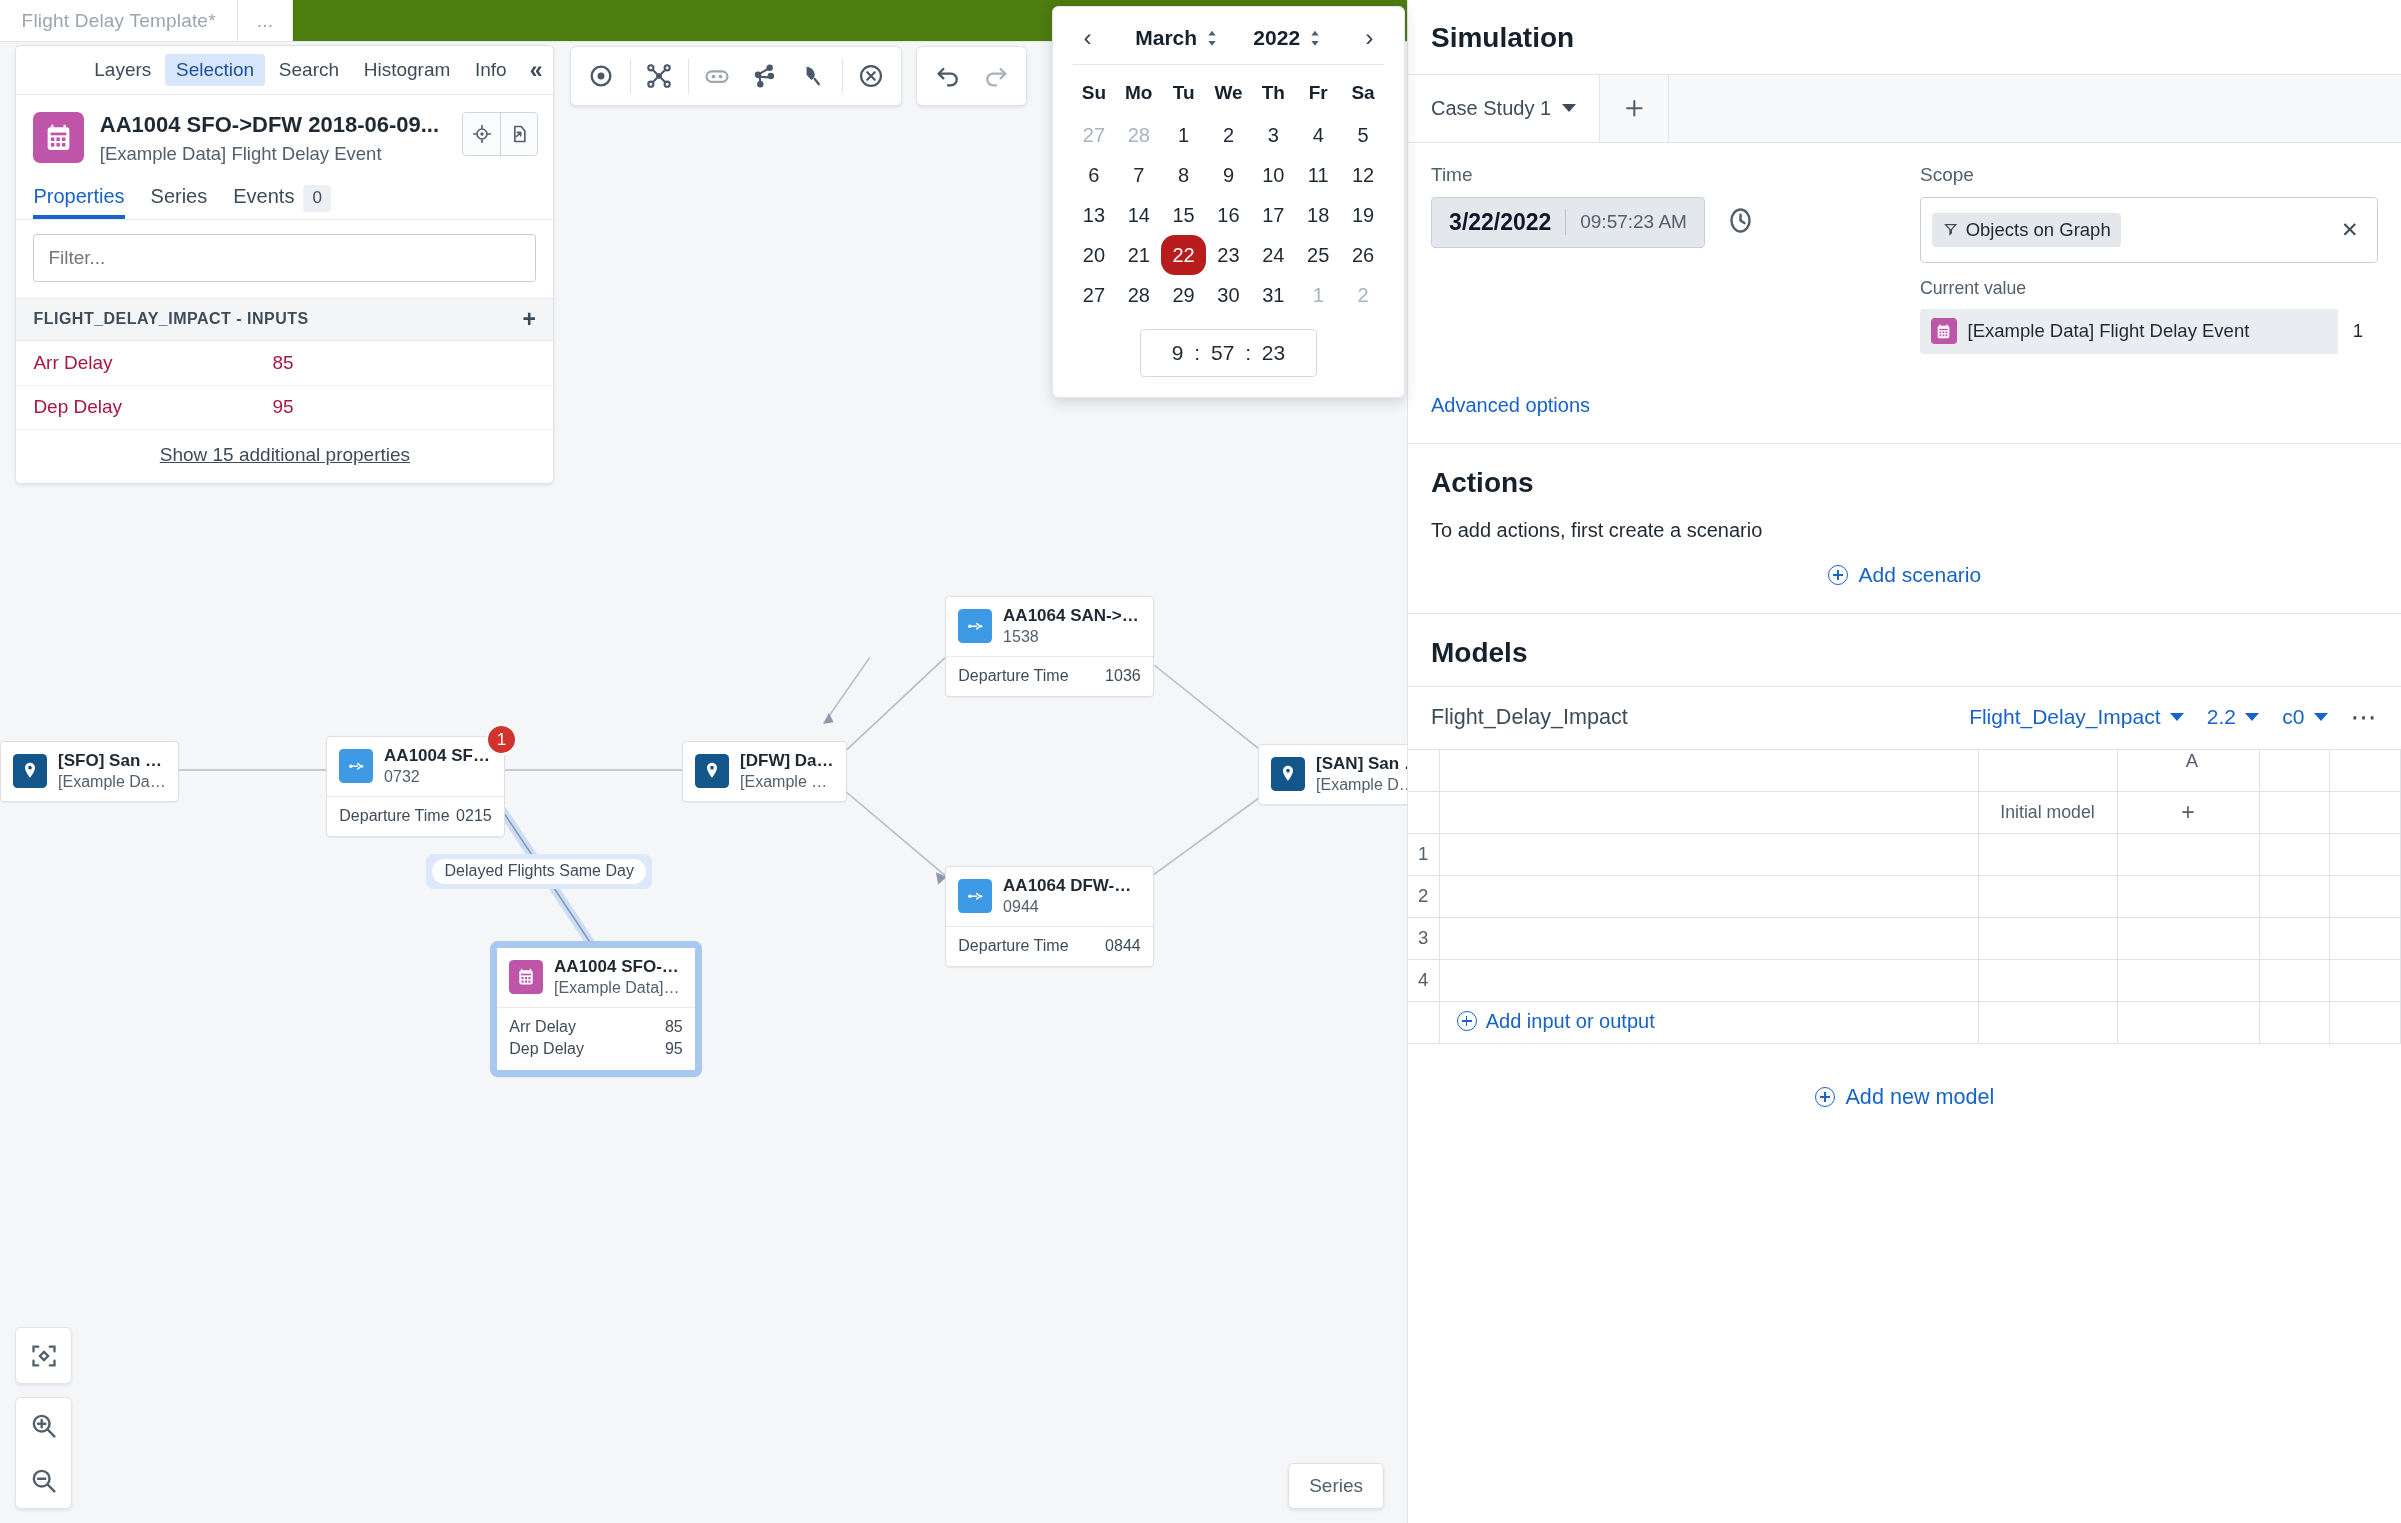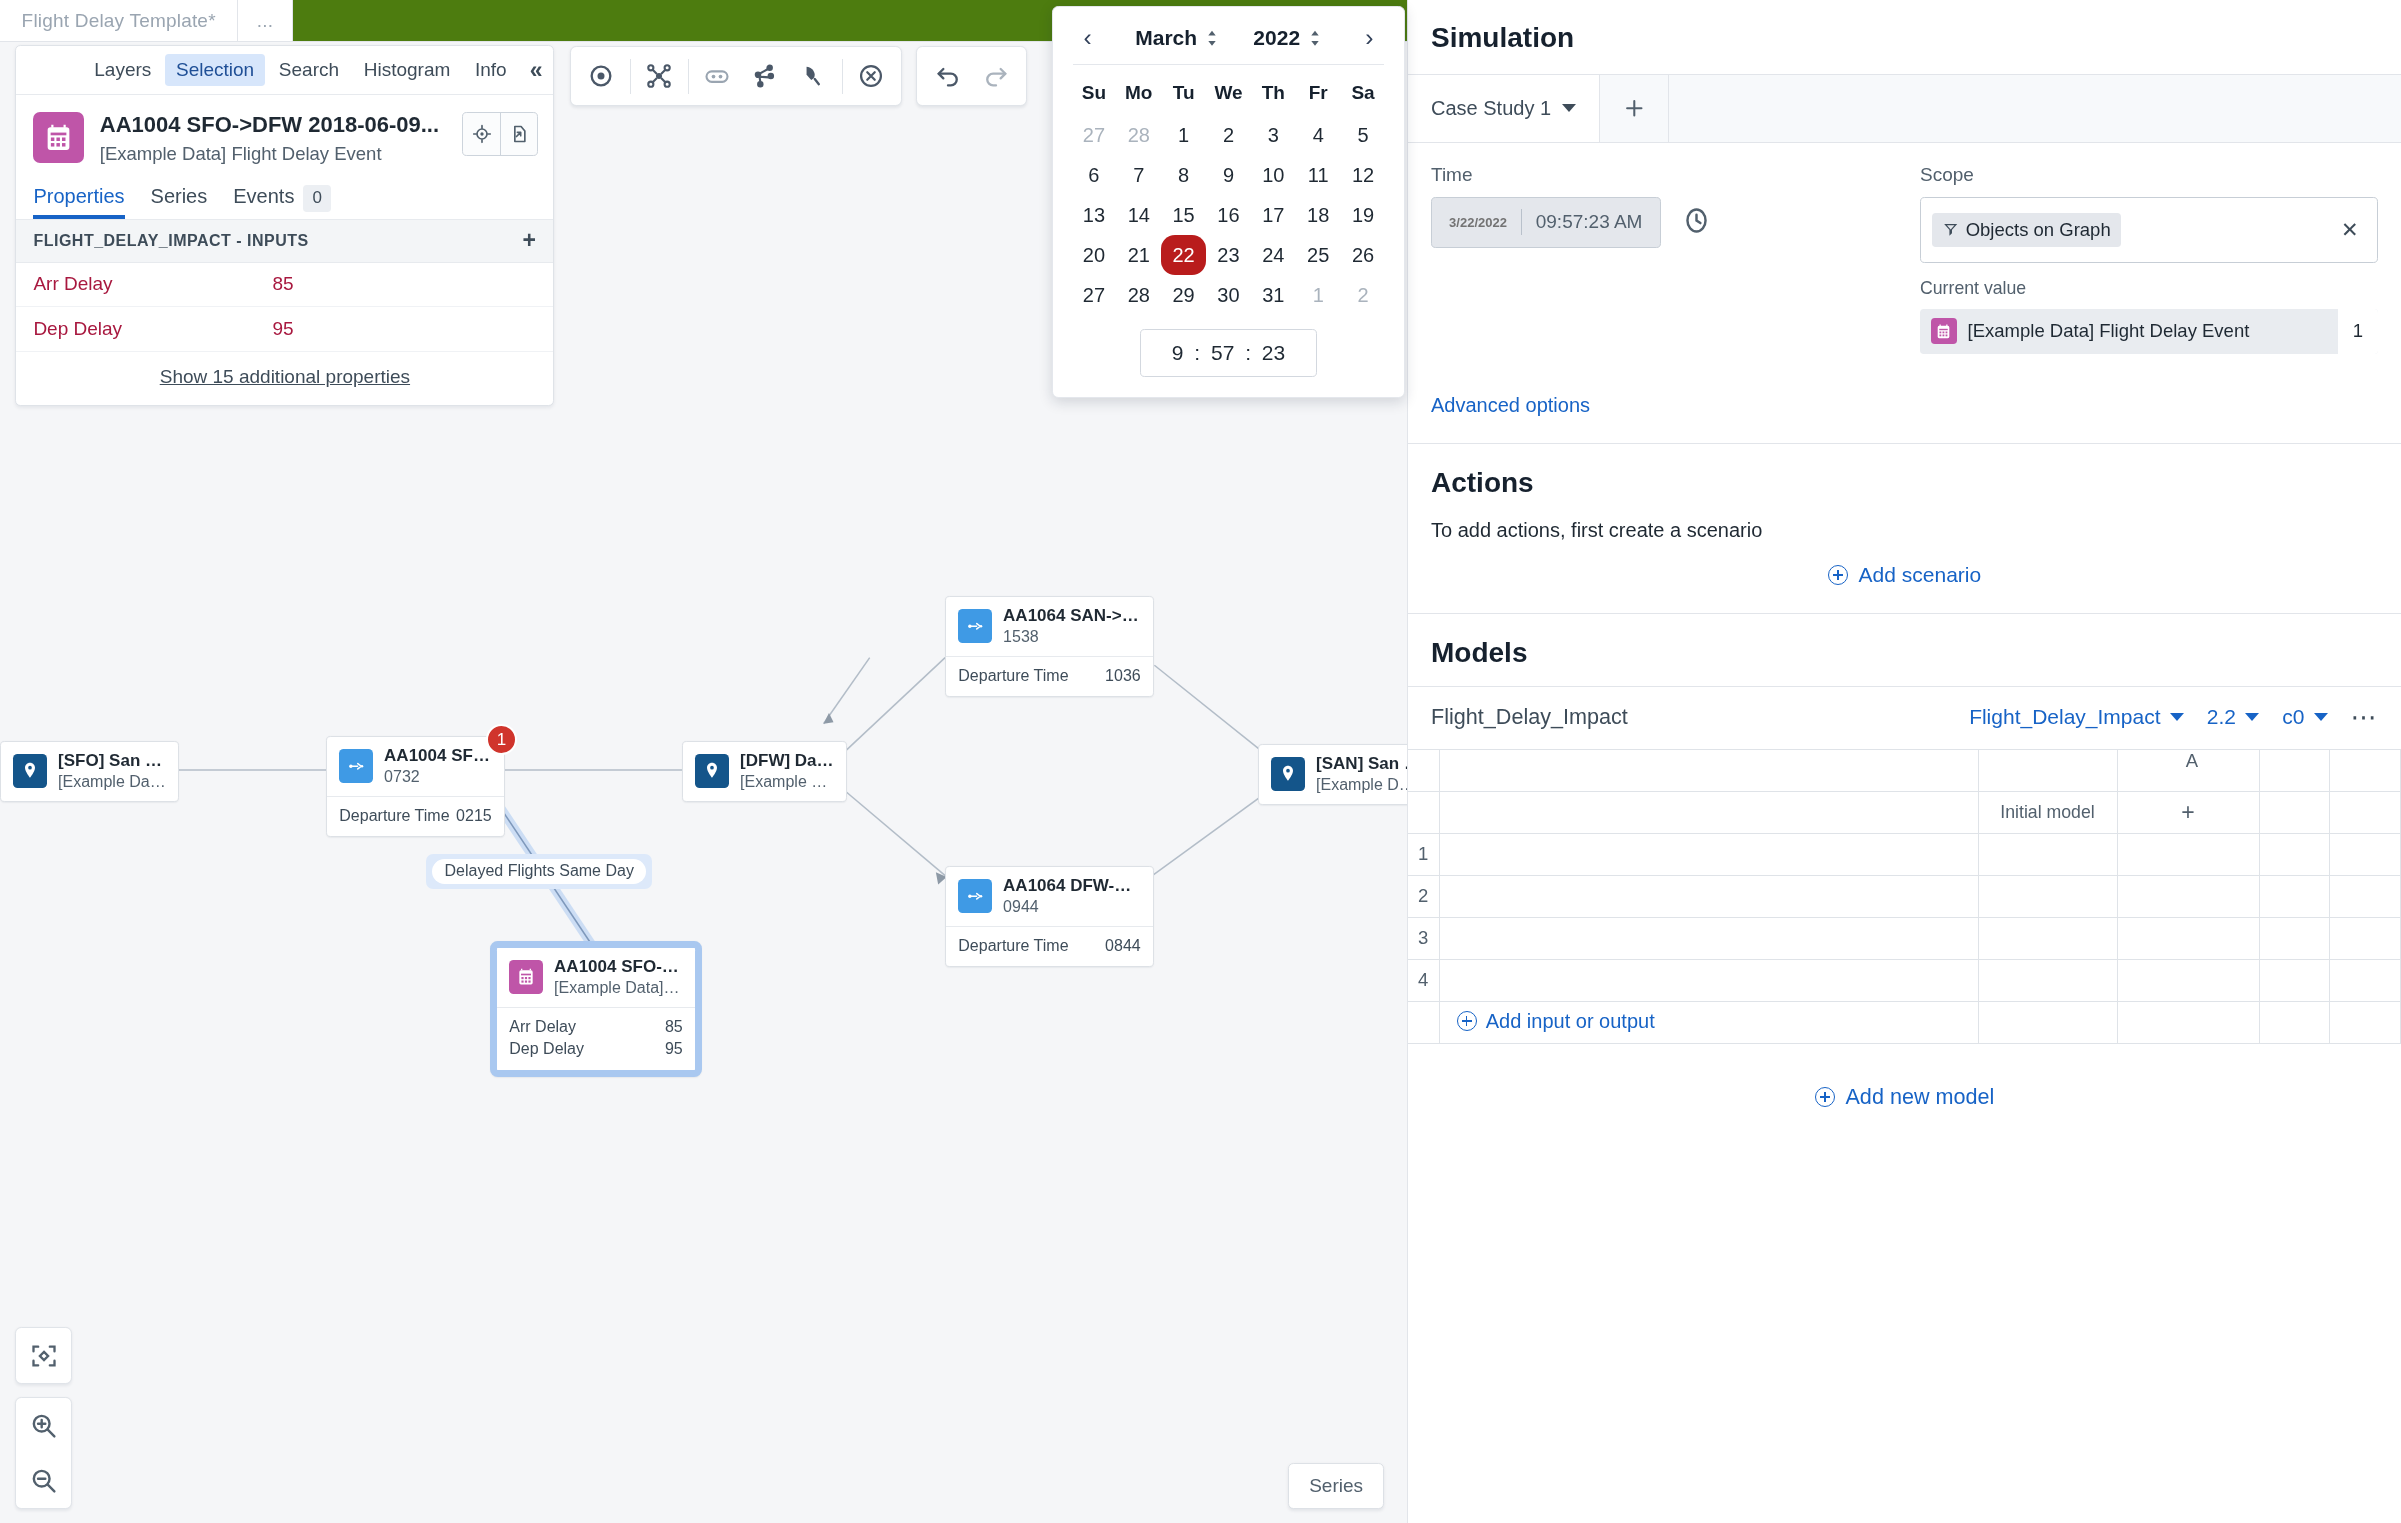--- a/index.html
+++ b/index.html
@@ -195,21 +195,21 @@
   .casebar .addcase { width: 69px; display: flex; align-items: center; justify-content: center; border-right: 0.8px solid #e2e5ea; font-size: 28px; color: #52606d; }
 
   .simbody { padding: 21.6px 23px 0; }
   .simrow { display: flex; gap: 31px; }
   .simcol { flex: 1; }
   .flabel { font-size: 19px; color: #52606d; margin-bottom: 10.8px; }
   .timefield {
     display: inline-flex; align-items: center; background: #e4e7ec;
     border: 0.8px solid #c7ced6; border-radius: 4.6px; height: 51px; padding: 0 3.1px;
   }
-  .timefield .date { font-size: 13px; color: #737373; padding: 0 14px; font-weight: bold; }
+  .timefield .date { font-size: 23px; color: #0f172a; padding: 0 14px; font-weight: bold; }
   .timefield .divx { width: 0.8px; height: 26px; background: #b9c1cb; }
   .timefield .clock { font-size: 19px; color: #52606d; padding: 0 14px; }
   .timewrap { display: flex; align-items: center; gap: 20px; }
 
   .scopebox {
     border: 0.8px solid #c7ced6; border-radius: 4.6px; height: 66px;
     display: flex; align-items: center; justify-content: space-between; padding: 0 10.8px;
   }
   .chip { display: inline-flex; align-items: center; gap: 7.7px; background: #e4e7ec; border-radius: 3.8px; padding: 6.2px 10.8px; font-size: 18.5px; color: #1f2933; }
   .scopebox .x { font-size: 21px; color: #3e4c59; padding: 0 7.7px; }
@@ -517,20 +517,23 @@
       </div>
     </div>
 
     <div class="subtabs">
       <div class="st active">Properties</div>
       <div class="st">Series</div>
       <div class="st">Events</div>
       <div class="badge">0</div>
     </div>
 
+    <div class="filterwrap">
+      <input class="filterbox" placeholder="Filter..." style="">
+    </div>
 
     <div class="grouphdr">
       <span>FLIGHT_DELAY_IMPACT - INPUTS</span>
       <span class="plus">+</span>
     </div>
 
     <div class="proprow">
       <span class="pname">Arr Delay</span>
       <span class="pval">85</span>
     </div>

